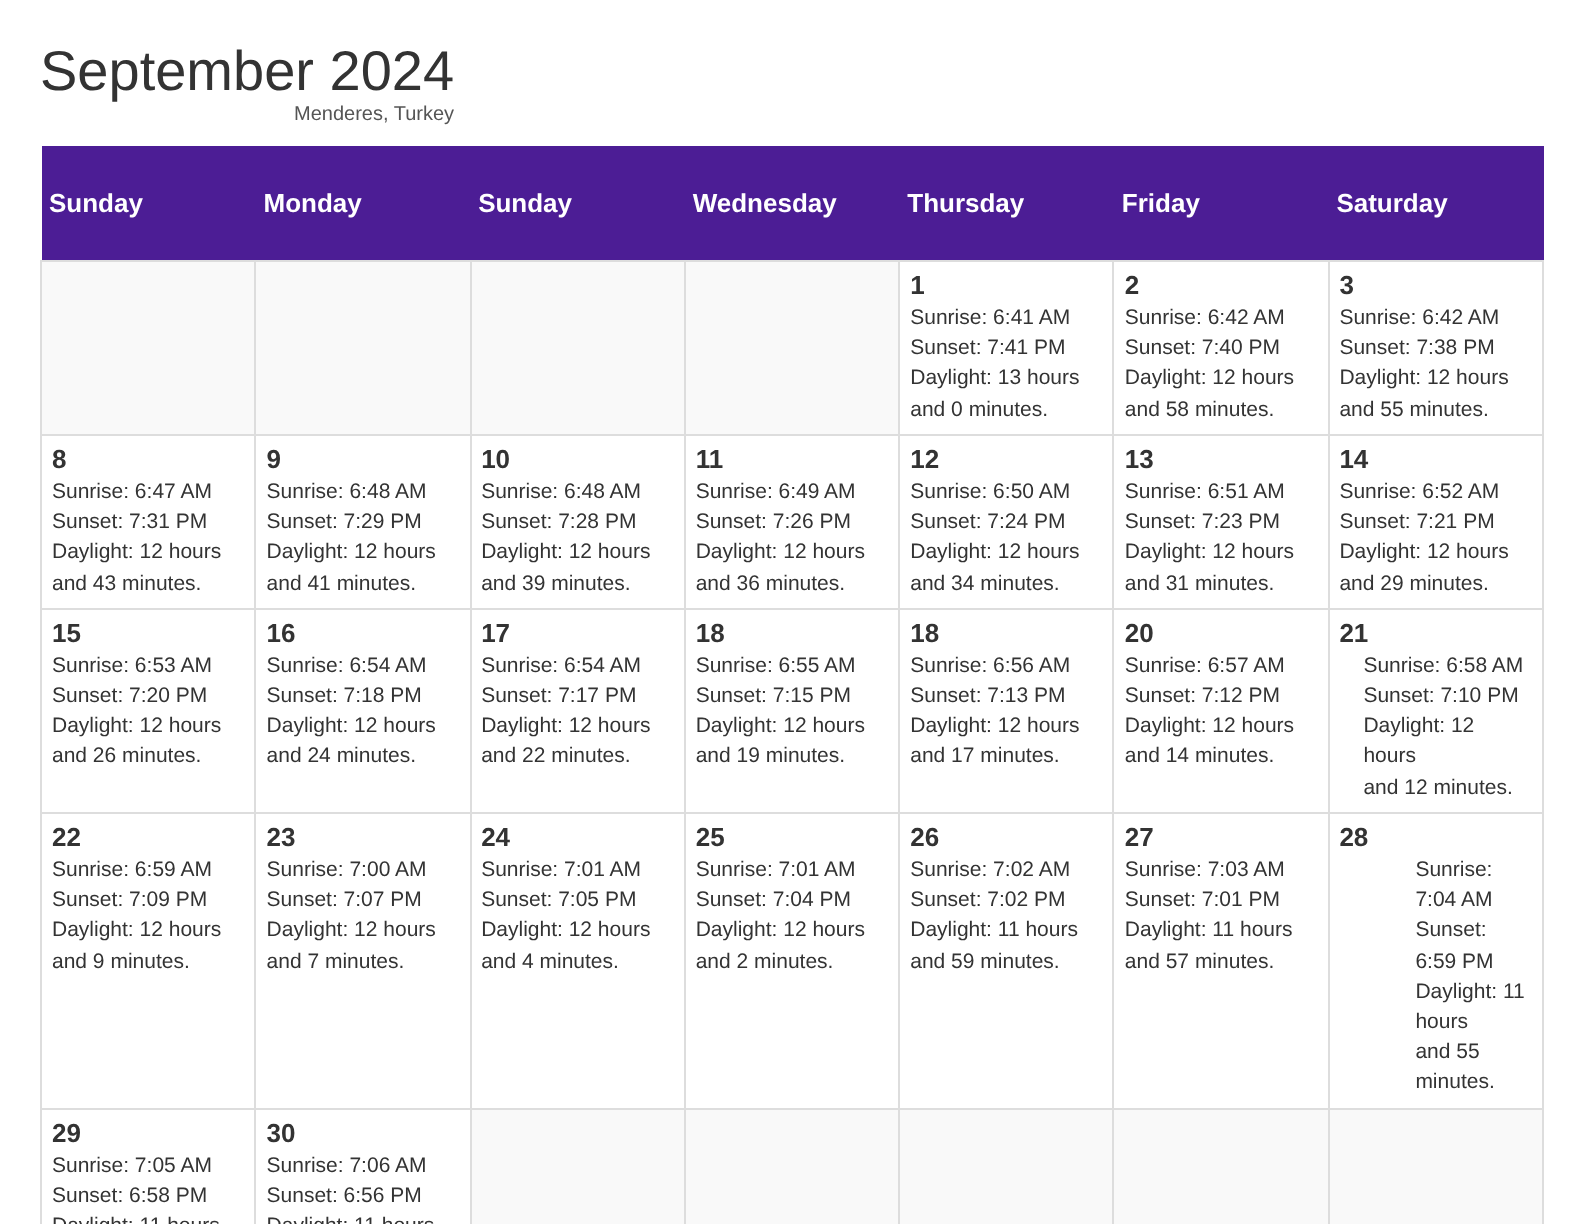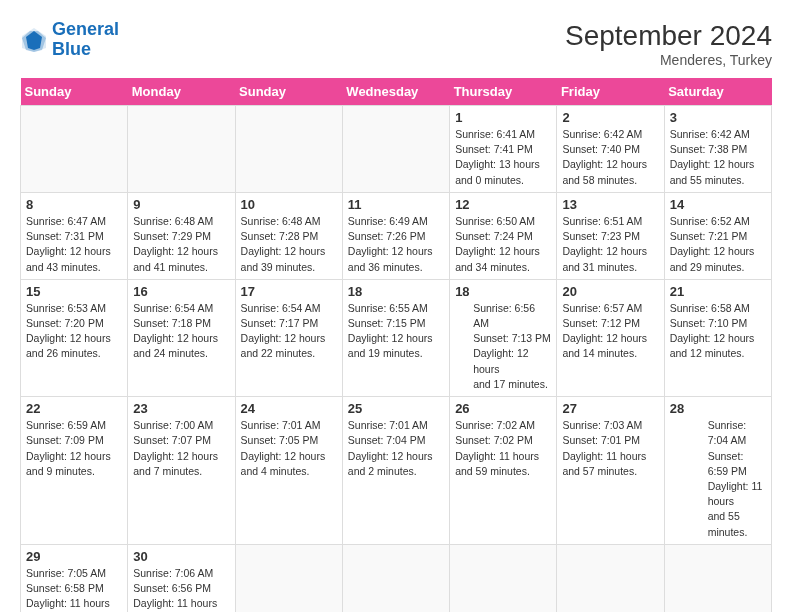--- a/index.html
+++ b/index.html
@@ -36,32 +36,32 @@
     }
     .title-block {
       text-align: right;
     }
     .month-title {
       font-size: 28px;
       color: #333;
       font-weight: normal;
     }
     .subtitle {
-      font-size: 14px;
+      font-size: 10px;
       color: #555;
     }
     table {
       width: 100%;
       border-collapse: collapse;
       font-size: 11px;
     }
     thead tr th {
-      background: #ec4899;
+      background: #4c1d95;
       color: #fff;
-      padding: 6px 4px;
+      padding: 21px 4px;
       text-align: left;
       font-size: 13px;
       font-weight: bold;
     }
     tbody tr td {
       border: 1px solid #ddd;
       vertical-align: top;
       padding: 4px 5px;
       width: 14.28%;
       height: 78px;
@@ -78,31 +78,20 @@
     .day-info {
       font-size: 10.5px;
       line-height: 1.45;
       color: #333;
     }
   </style>
 </head>
 <body>
 
 <div class="header">
-  <div class="logo">
-    <svg class="logo-icon" viewBox="0 0 28 28">
-      <polygon points="14,2 26,10 26,22 14,26 2,22 2,10" fill="#1a6fba" opacity="0.15"></polygon>
-      <polygon points="18,5 26,12 22,24 14,26 6,24 2,12 10,5" fill="#1a6fba" opacity="0.3"></polygon>
-      <polygon points="14,5 22,11 20,22 14,24 8,22 6,11" fill="#1a6fba"></polygon>
-    </svg>
-    <div class="logo-text">
-      <div><span>General</span></div>
-      <div><span style="color:#1a6fba">Blue</span></div>
-    </div>
-  </div>
   <div class="title-block">
     <div class="month-title">September 2024</div>
     <div class="subtitle">Menderes, Turkey</div>
   </div>
 </div>
 
 <table>
   <thead>
     <tr id="dow-row">
         <th>Sunday</th>
@@ -217,35 +206,35 @@
         </td>
         <td>
           <div class="day-num">18</div>
           <div class="day-info" style="white-space: pre-line;">Sunrise: 6:55 AM
 Sunset: 7:15 PM
 Daylight: 12 hours
 and 19 minutes.</div>
         </td>
         <td>
           <div class="day-num">18</div>
-          <div class="day-info" style="white-space: pre-line; margin-left: 18px;">Sunrise: 6:56 AM
+          <div class="day-info" style="white-space: pre-line;">Sunrise: 6:56 AM
 Sunset: 7:13 PM
 Daylight: 12 hours
 and 17 minutes.</div>
         </td>
         <td>
           <div class="day-num">20</div>
           <div class="day-info" style="white-space: pre-line;">Sunrise: 6:57 AM
 Sunset: 7:12 PM
 Daylight: 12 hours
 and 14 minutes.</div>
         </td>
         <td>
           <div class="day-num">21</div>
-          <div class="day-info" style="white-space: pre-line;">Sunrise: 6:58 AM
+          <div class="day-info" style="white-space: pre-line; margin-left: 12px;">Sunrise: 6:58 AM
 Sunset: 7:10 PM
 Daylight: 12 hours
 and 12 minutes.</div>
         </td>
       </tr>
       <tr>
         <td>
           <div class="day-num">22</div>
           <div class="day-info" style="white-space: pre-line;">Sunrise: 6:59 AM
 Sunset: 7:09 PM

